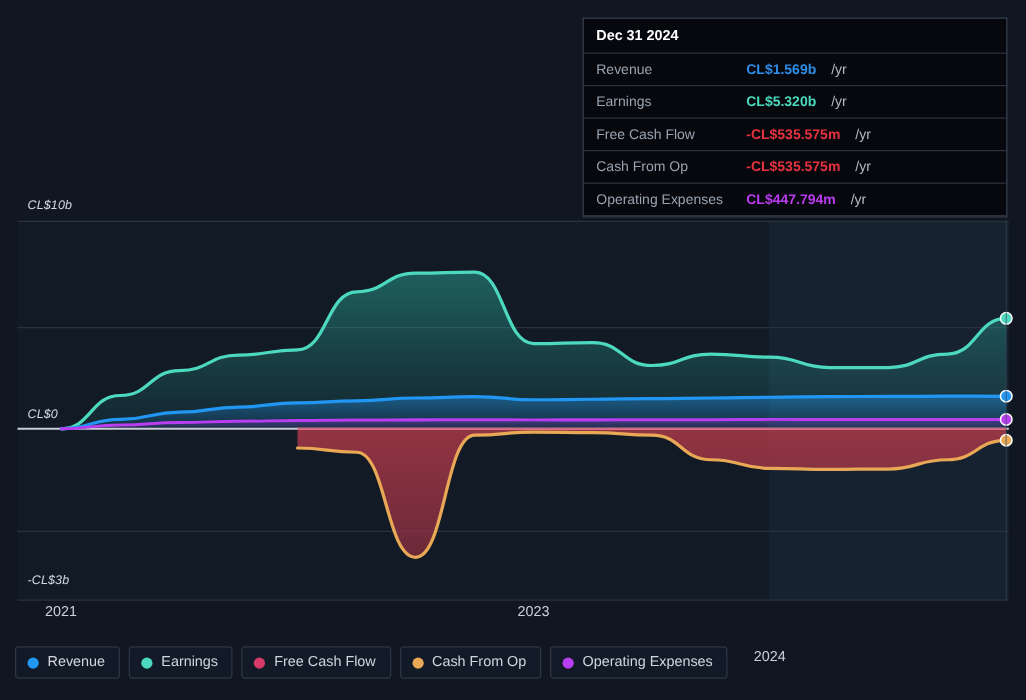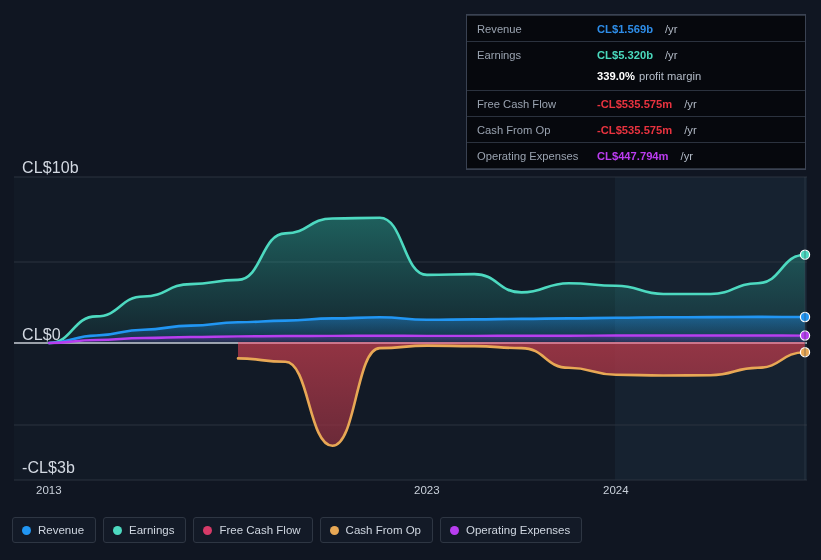--- a/index.html
+++ b/index.html
@@ -9,22 +9,23 @@
     background:#101622;color:#e6eaf0;
   }
   #root{position:absolute;inset:0;}
 
   
   .plot-wrap{position:absolute;left:0;top:0;width:821px;height:505px;}
   .plot-svg{position:absolute;left:0;top:0;}
 
   
   .axis-label{
-    position:absolute;font-size:16px;color:#d3d9e2;white-space:nowrap;
+    position:absolute;font-size:10px;color:#d3d9e2;white-space:nowrap;
     letter-spacing:.1px;
+    font-style:italic;
   }
   .y-top{left:22px;top:159px;}
   .y-zero{left:22px;top:326px;text-align:center;}
   .y-bottom{left:22px;top:459px;}
   .x-tick{position:absolute;font-size:11.5px;color:#c9d0da;top:484px;}
 
   
   .tooltip{
     position:absolute;left:466px;top:14px;width:340px;
     background:#06080d;border:1px solid #3a4252;
@@ -106,39 +107,36 @@
         <circle cx="805" cy="335.5632" r="4.6" fill="#b83ef0" stroke="#ffffff" stroke-width="1.2"></circle>
         <circle cx="805" cy="352.179" r="4.6" fill="#e8a855" stroke="#ffffff" stroke-width="1.2"></circle>
         <line x1="805" y1="177" x2="805" y2="480" stroke="#3d4554" stroke-width="1" stroke-opacity="0.55"></line>
       </svg>
   </div>
 
   <div class="axis-label y-top">CL$10b</div>
   <div class="axis-label y-zero">CL$0</div>
   <div class="axis-label y-bottom">-CL$3b</div>
   <div id="xticks">
-      <div class="x-tick" style="left: 36px;">2013</div>
+      <div class="x-tick" style="left: 36px;">2021</div>
       <div class="x-tick" style="left: 225px; margin-top: 44px;">2022</div>
       <div class="x-tick" style="left: 414px;">2023</div>
-      <div class="x-tick" style="left: 603px;">2024</div>
+      <div class="x-tick" style="left: 603px; margin-top: 36px;">2024</div>
     </div>
 
   <div class="tooltip">
+    <div class="tt-date">Dec 31 2024</div>
     <div id="tt-rows">
         <div class="tt-row">
           <div class="tt-key">Revenue</div>
           <div><span class="tt-val" style="color: rgb(46, 141, 232); text-align: right;">CL$1.569b</span><span class="tt-unit">/yr</span></div>
         </div>
         <div class="tt-row">
           <div class="tt-key">Earnings</div>
           <div><span class="tt-val" style="color: rgb(74, 217, 189);">CL$5.320b</span><span class="tt-unit">/yr</span></div>
-        </div>
-        <div class="tt-row sub">
-          <div class="tt-key"></div>
-          <div><span class="tt-val" style="color: rgb(255, 255, 255);">339.0%</span><span class="tt-sub">profit margin</span></div>
         </div>
         <div class="tt-row">
           <div class="tt-key">Free Cash Flow</div>
           <div><span class="tt-val" style="color: rgb(232, 51, 63);">-CL$535.575m</span><span class="tt-unit">/yr</span></div>
         </div>
         <div class="tt-row">
           <div class="tt-key">Cash From Op</div>
           <div><span class="tt-val" style="color: rgb(232, 51, 63);">-CL$535.575m</span><span class="tt-unit">/yr</span></div>
         </div>
         <div class="tt-row last">

